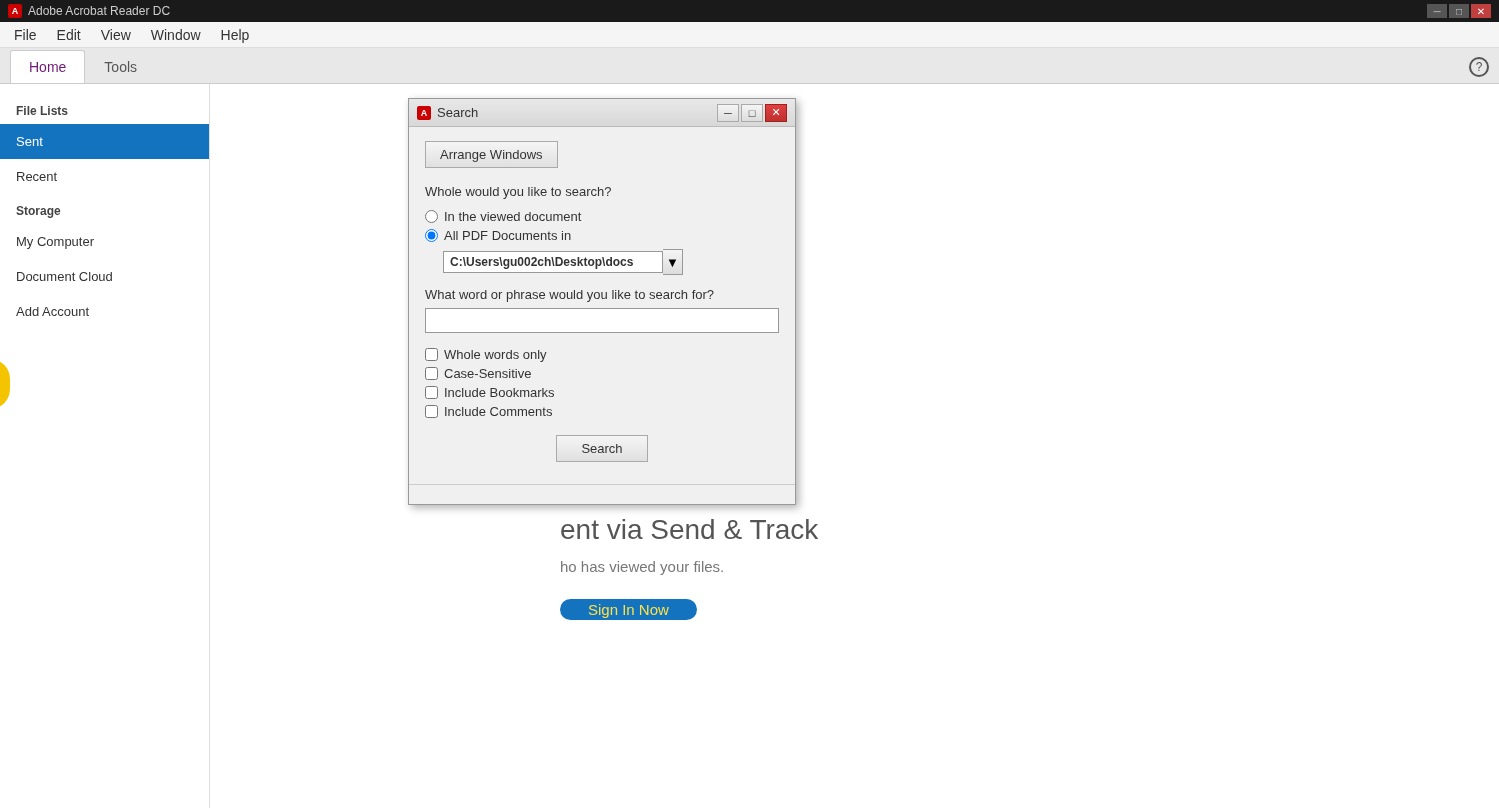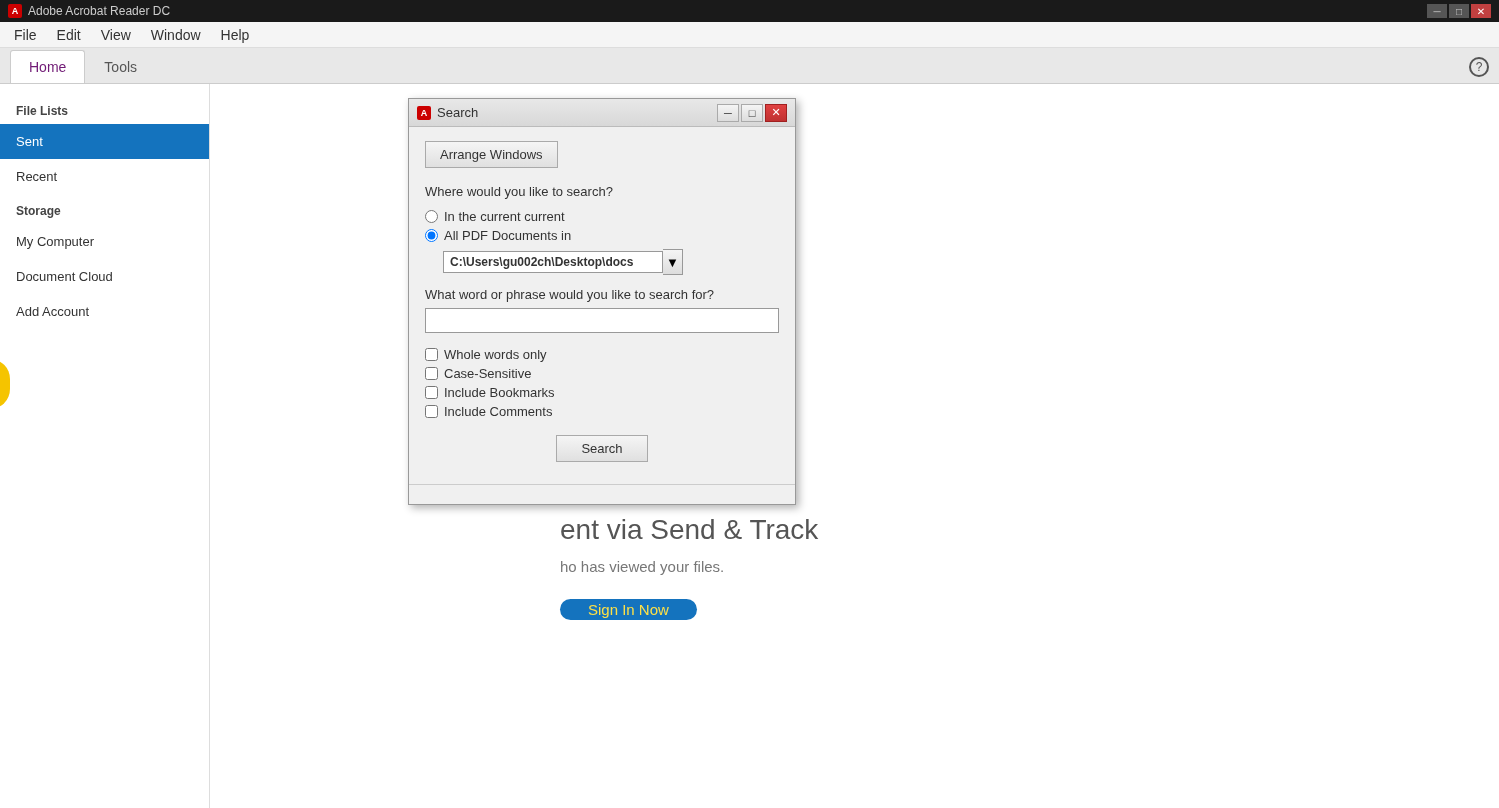--- a/index.html
+++ b/index.html
@@ -362,26 +362,26 @@
         </div>
 
         <div class="dialog-body">
 
           
           <div>
             <button class="arrange-btn">Arrange Windows</button>
           </div>
 
           
-          <div class="search-question">Where would you like to search?</div>
+          <div class="search-question">Whole would you like to search?</div>
 
           <div class="radio-group">
             <label class="radio-row">
               <input type="radio" name="search-location" style="">
-              <span>In the current current</span>
+              <span>In the viewed document</span>
             </label>
             <label class="radio-row">
               <input type="radio" name="search-location" checked="" style="">
               <span>All PDF Documents in</span>
             </label>
           </div>
 
           
           <div class="path-dropdown">
             <div class="path-select">

